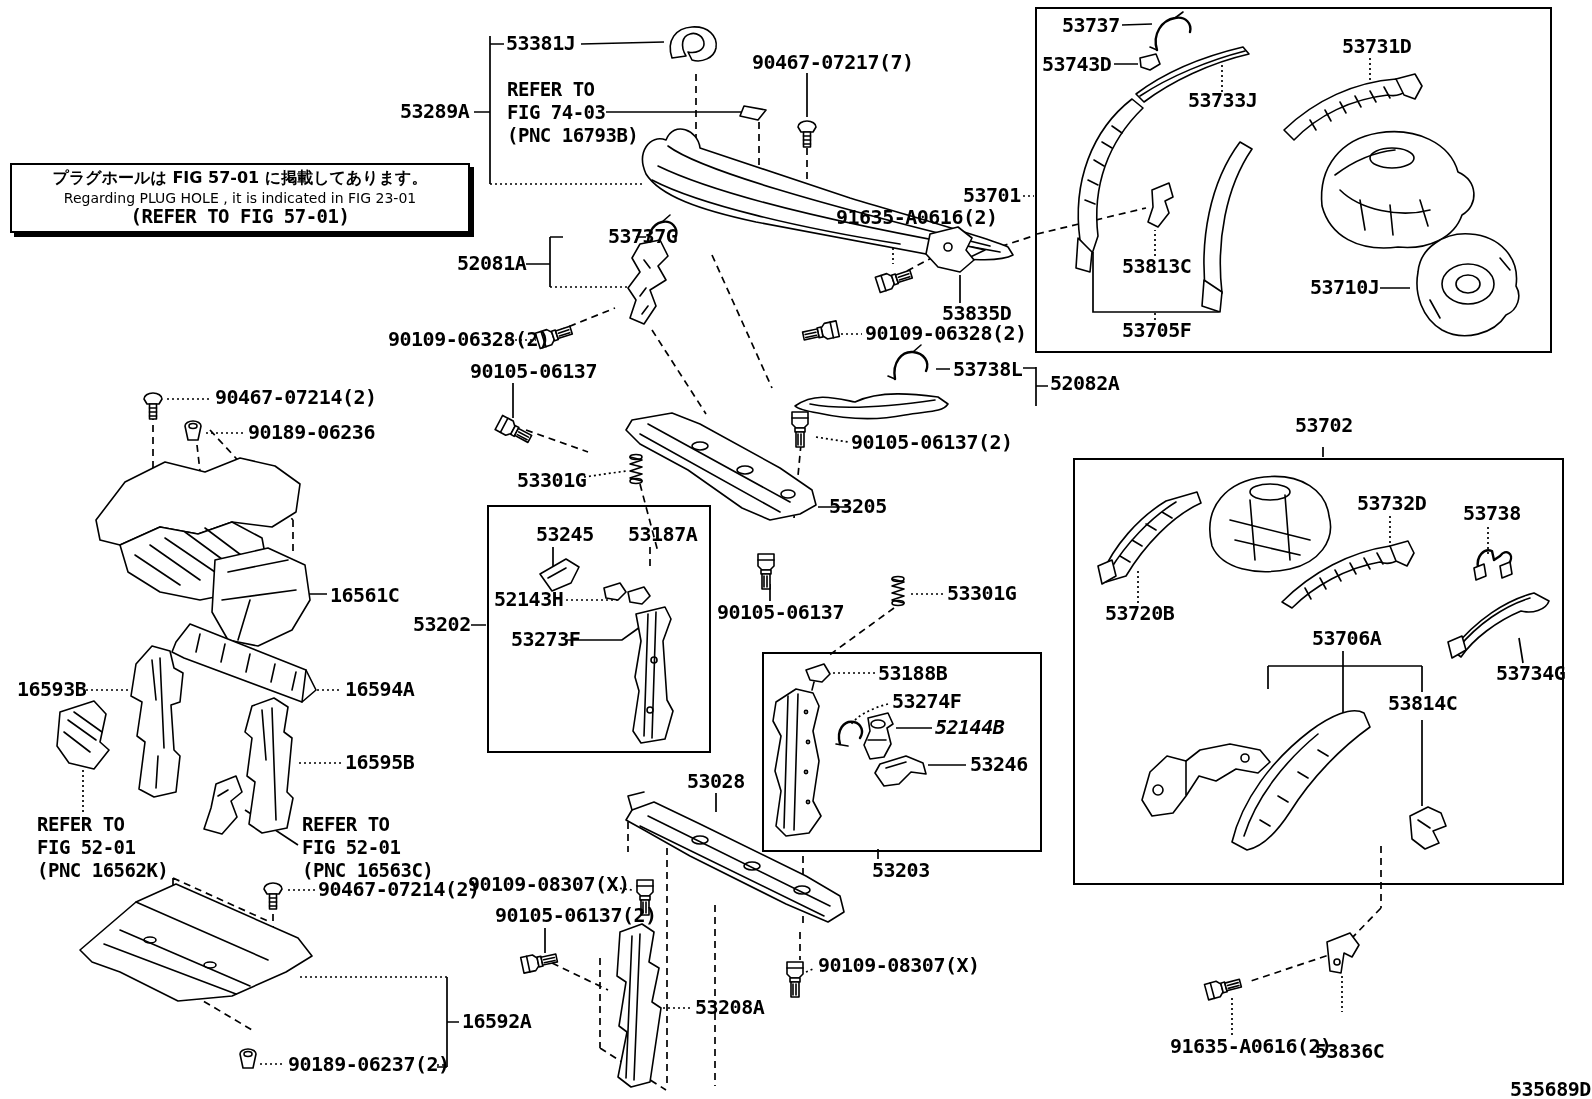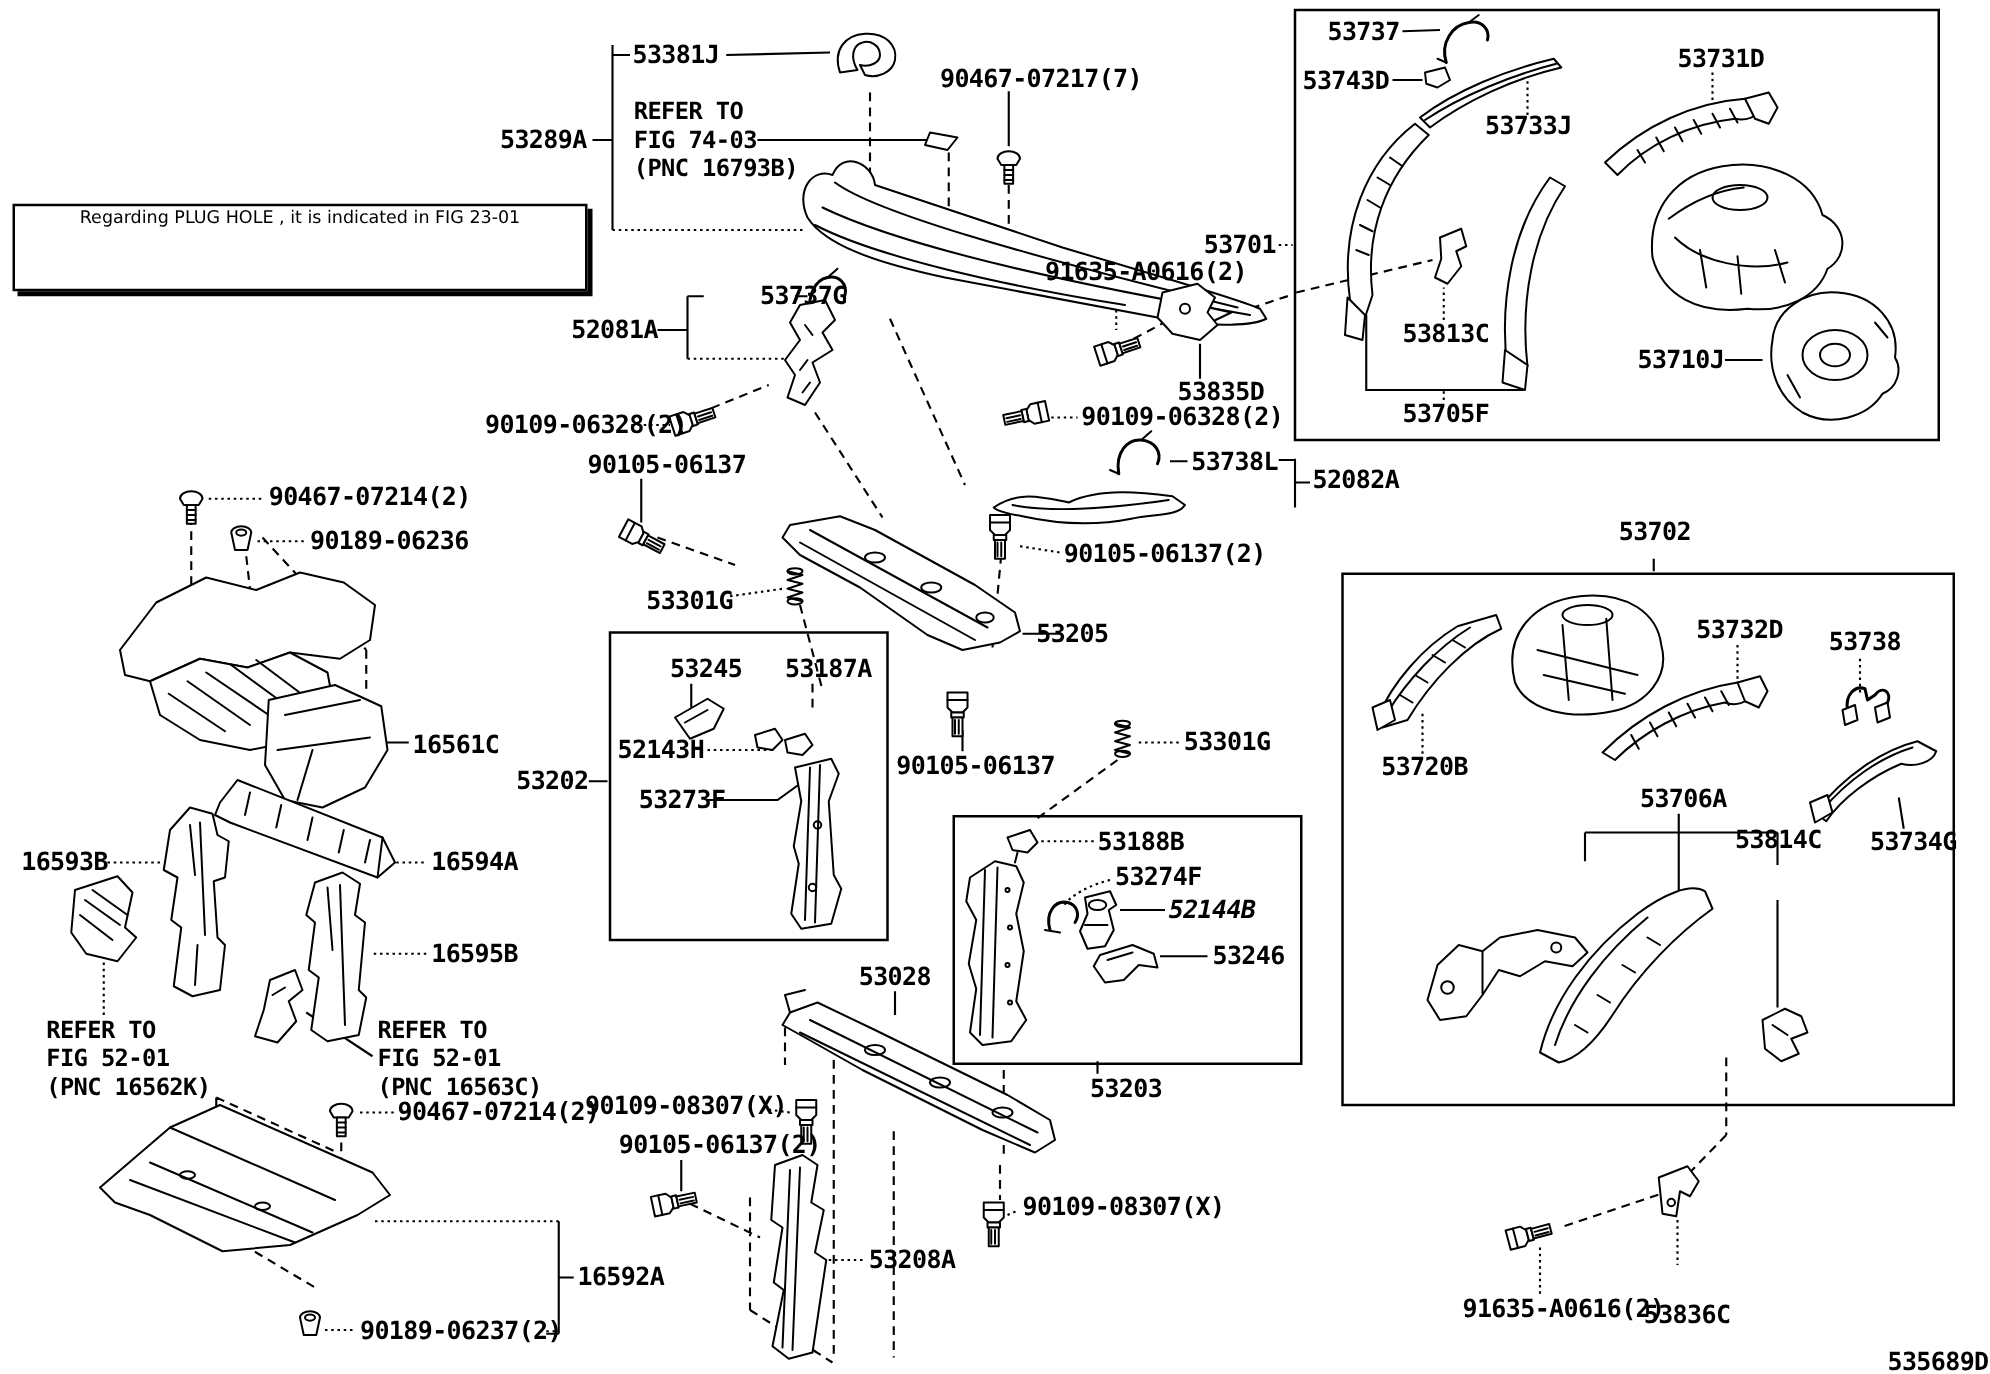--- a/index.html
+++ b/index.html
@@ -308,21 +308,23 @@
   </svg>
 
   <div id="boxes-layer">
       <div class="pbox" style="left: 1035px; top: 7px; width: 513px; height: 342px;"></div>
       <div class="pbox" style="left: 1073px; top: 458px; width: 487px; height: 423px;"></div>
       <div class="pbox" style="left: 487px; top: 505px; width: 220px; height: 244px;"></div>
       <div class="pbox" style="left: 762px; top: 652px; width: 276px; height: 196px;"></div>
     </div>
 
   <div id="note-box">
+    <div class="jp">プラグホールは FIG 57-01 に掲載してあります。</div>
     <div class="en">Regarding  PLUG  HOLE , it is indicated in FIG 23-01</div>
+    <div class="ref">(REFER TO FIG 57-01)</div>
   </div>
 
   <div class="refer" style="left:507px;top:78px"><span>REFER TO</span><br><span>FIG 74-03</span><br><span>(PNC 16793B)</span></div>
   <div class="refer" style="left:37px;top:813px"><span>REFER TO</span><br><span>FIG 52-01</span><br><span>(PNC 16562K)</span></div>
   <div class="refer" style="left:302px;top:813px"><span>REFER TO</span><br><span>FIG 52-01</span><br><span>(PNC 16563C)</span></div>
 
   <div id="labels-layer">
       <span class="plabel" style="left: 506px; top: 44px;">53381J</span>
       <span class="plabel" style="left: 752px; top: 63px;">90467-07217(7)</span>
       <span class="plabel" style="left: 400px; top: 112px;">53289A</span>
@@ -372,18 +374,18 @@
       <span class="plabel" style="left: 1188px; top: 101px;">53733J</span>
       <span class="plabel" style="left: 1342px; top: 47px;">53731D</span>
       <span class="plabel" style="left: 1122px; top: 267px;">53813C</span>
       <span class="plabel" style="left: 1122px; top: 331px;">53705F</span>
       <span class="plabel" style="left: 1310px; top: 288px;">53710J</span>
       <span class="plabel" style="left: 1295px; top: 426px;">53702</span>
       <span class="plabel" style="left: 1357px; top: 504px;">53732D</span>
       <span class="plabel" style="left: 1463px; top: 514px;">53738</span>
       <span class="plabel" style="left: 1105px; top: 614px;">53720B</span>
       <span class="plabel" style="left: 1312px; top: 639px;">53706A</span>
-      <span class="plabel" style="left: 1388px; top: 672px;">53814C</span>
+      <span class="plabel" style="left: 1388px; top: 704px;">53814C</span>
       <span class="plabel" style="left: 1496px; top: 674px;">53734G</span>
     </div>
 
   <span id="fig-code">535689D</span>
 </div>
 
 </body></html>

